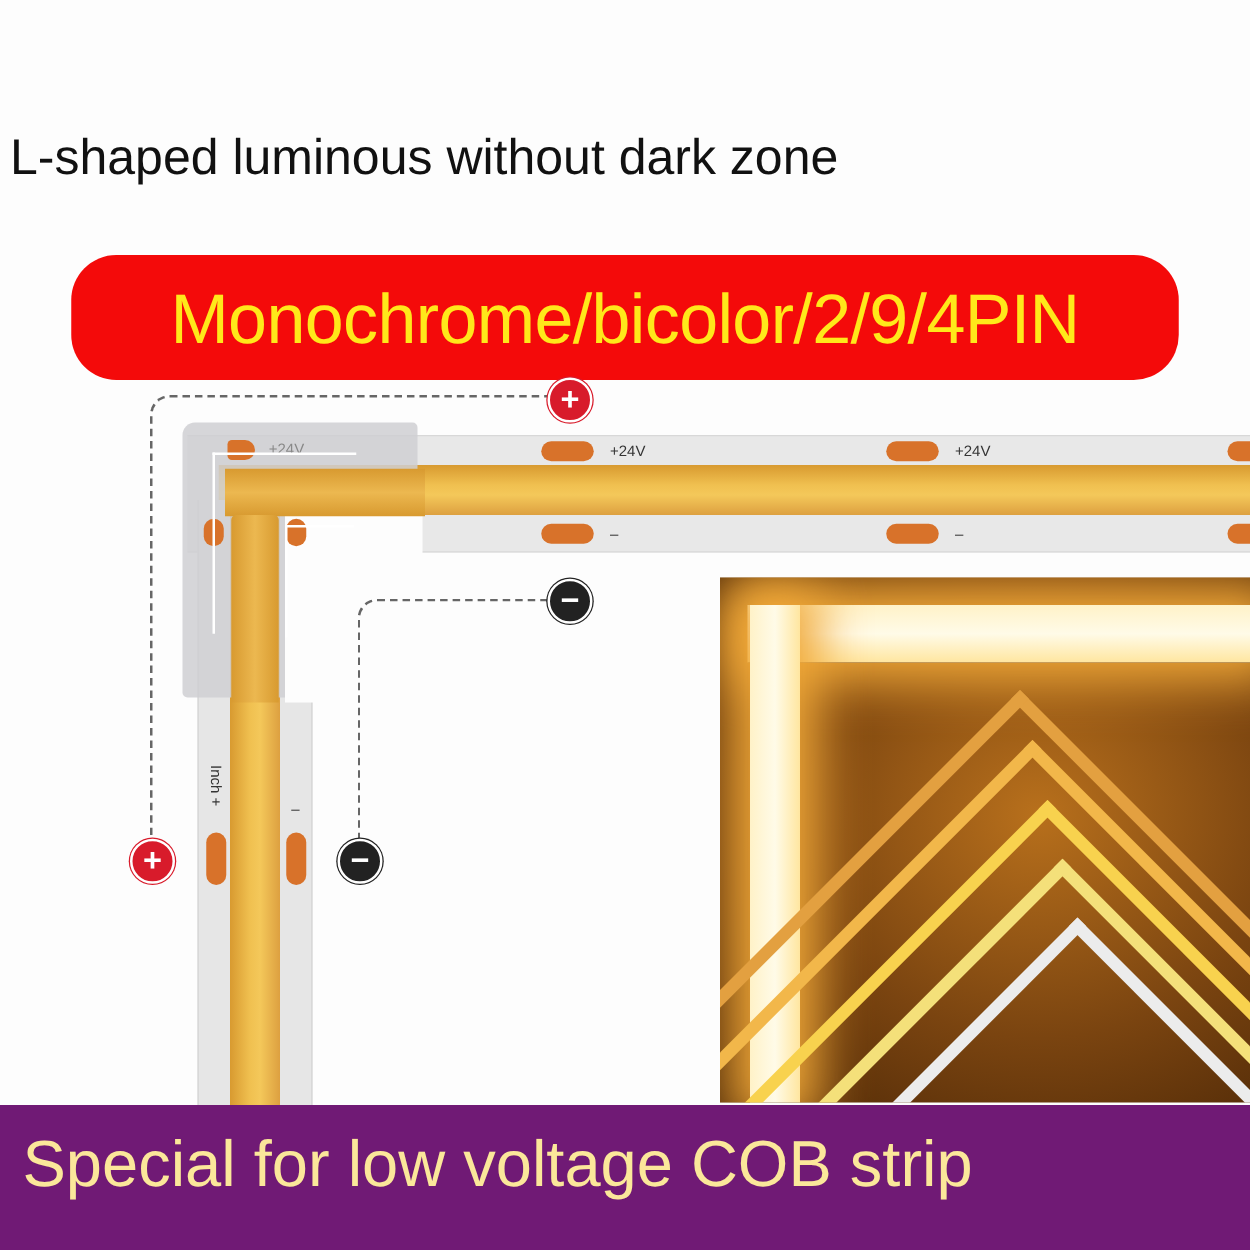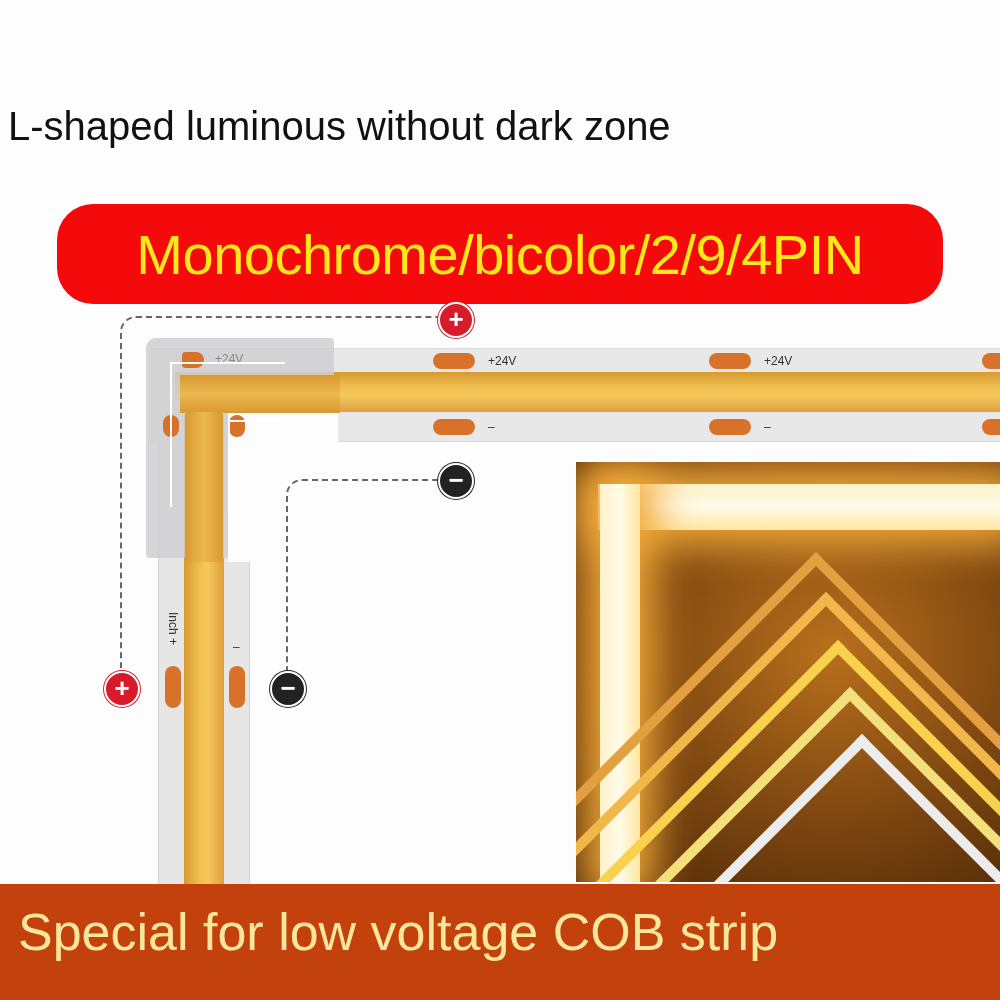--- a/index.html
+++ b/index.html
@@ -84,21 +84,21 @@
       position: absolute; left: 24px; top: 22px; width: 40px; height: 400px;
       background: linear-gradient(90deg, #fff2c8, #fffbe8 50%, #ffe6a0);
       box-shadow: 0 0 40px 16px #f0a838;
     }
     .photo .lstrip {
       position: absolute; width: 560px; height: 560px;
       border-top: 10px solid; border-left: 10px solid;
       transform: rotate(45deg); transform-origin: 0 0;
     }
     .bottom-band {
-      left: 0; top: 884px; width: 1000px; height: 116px; background: #c2410c;
+      left: 0; top: 884px; width: 1000px; height: 116px; background: #701a75;
     }
     .bottom-band span {
       position: absolute; left: 18px; top: 18px; font-size: 52px; color: #fbe79a; white-space: nowrap;
     }
   </style>
 </head>
 <body>
 
 <div class="abs headline">L-shaped luminous without dark zone</div>
 

